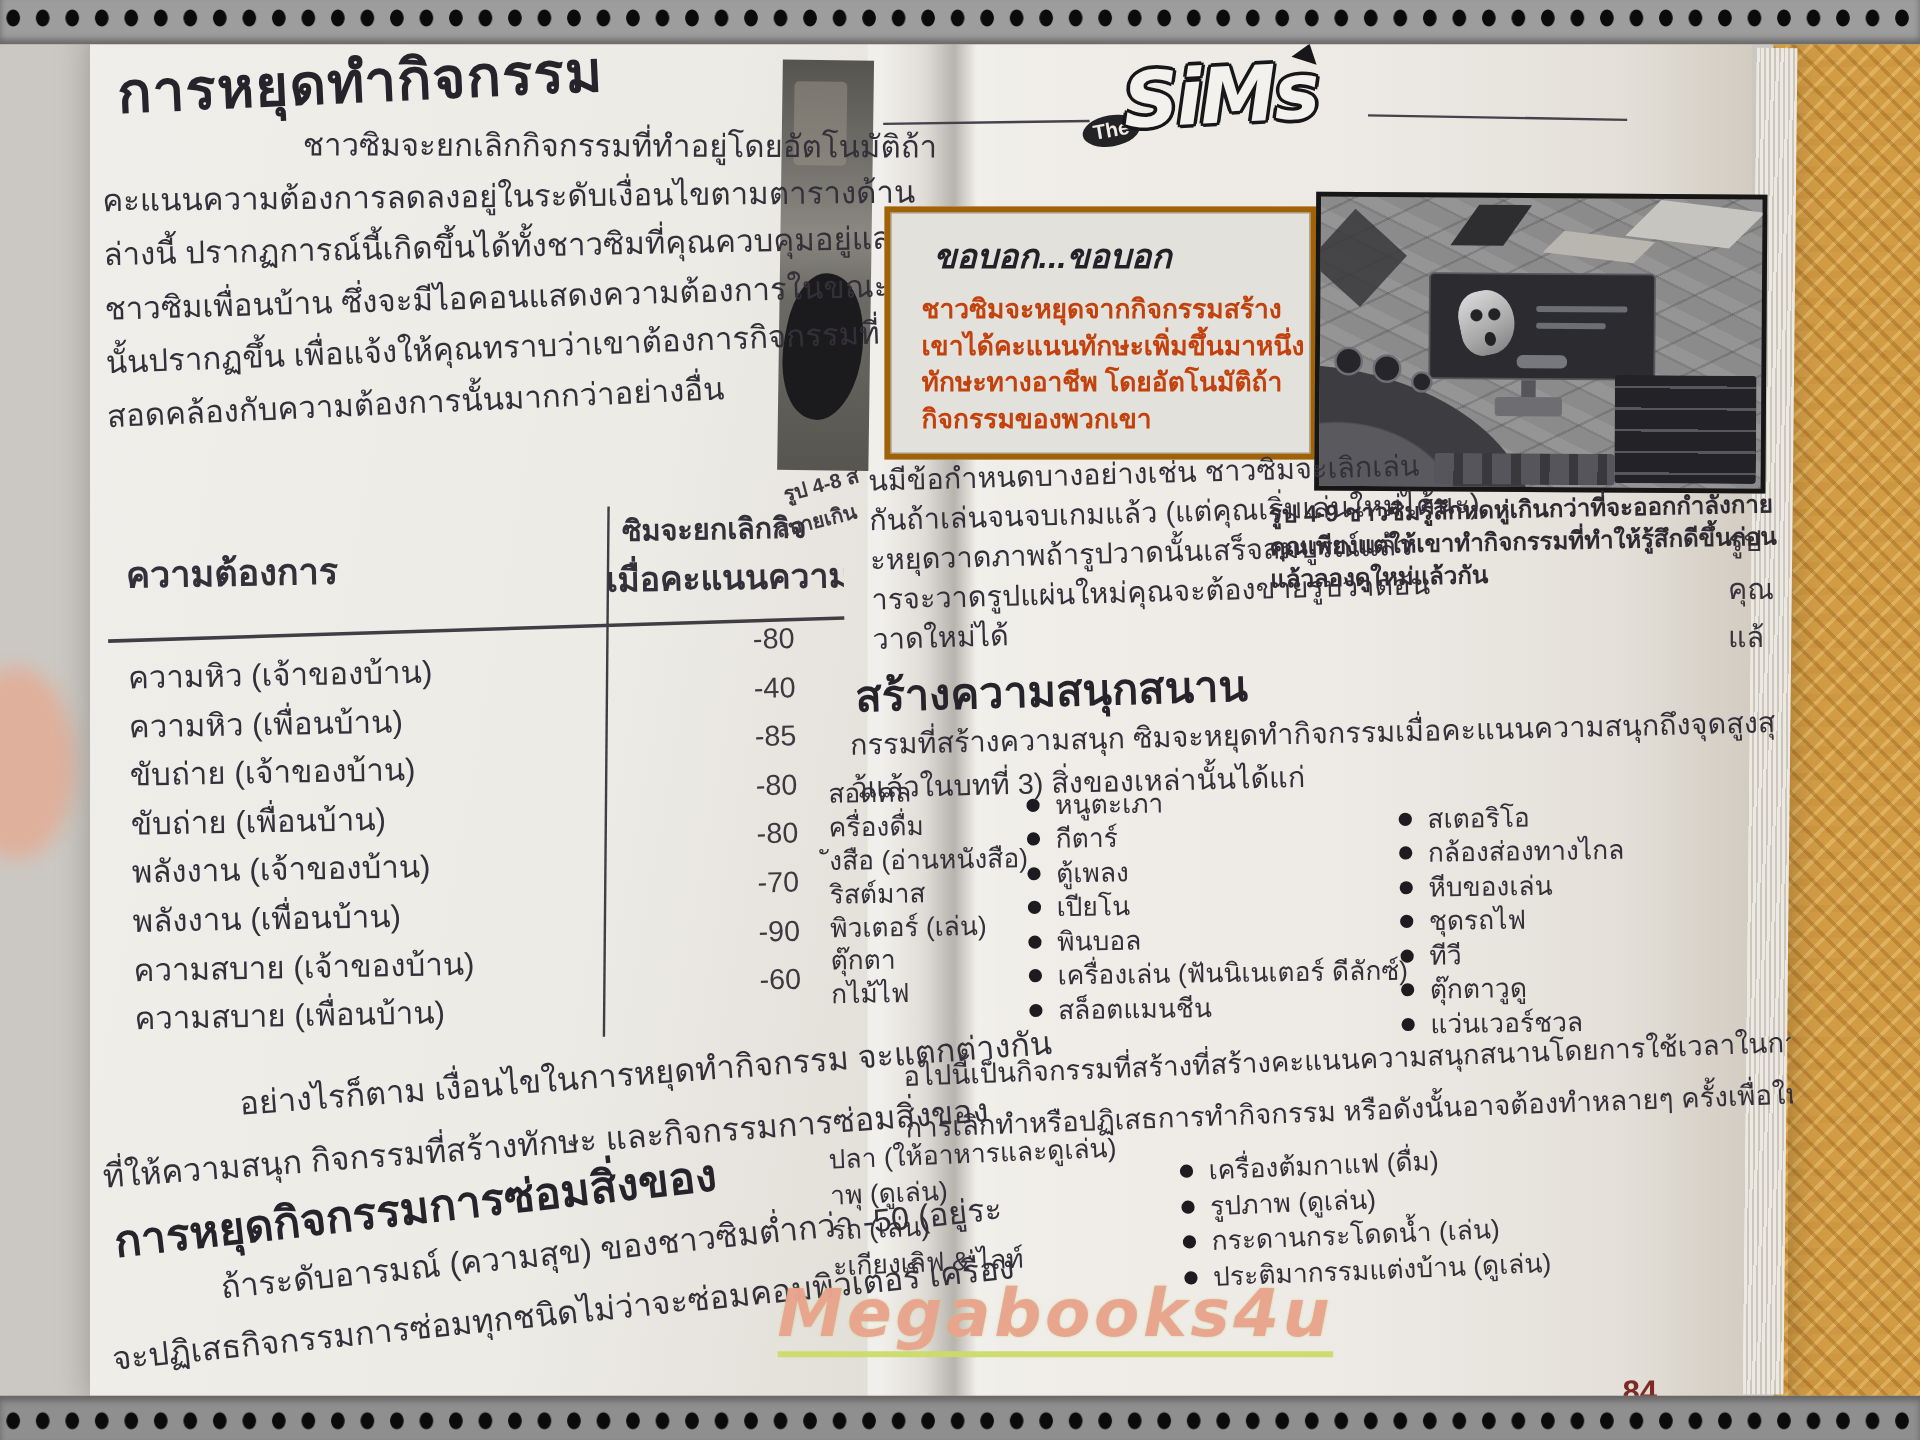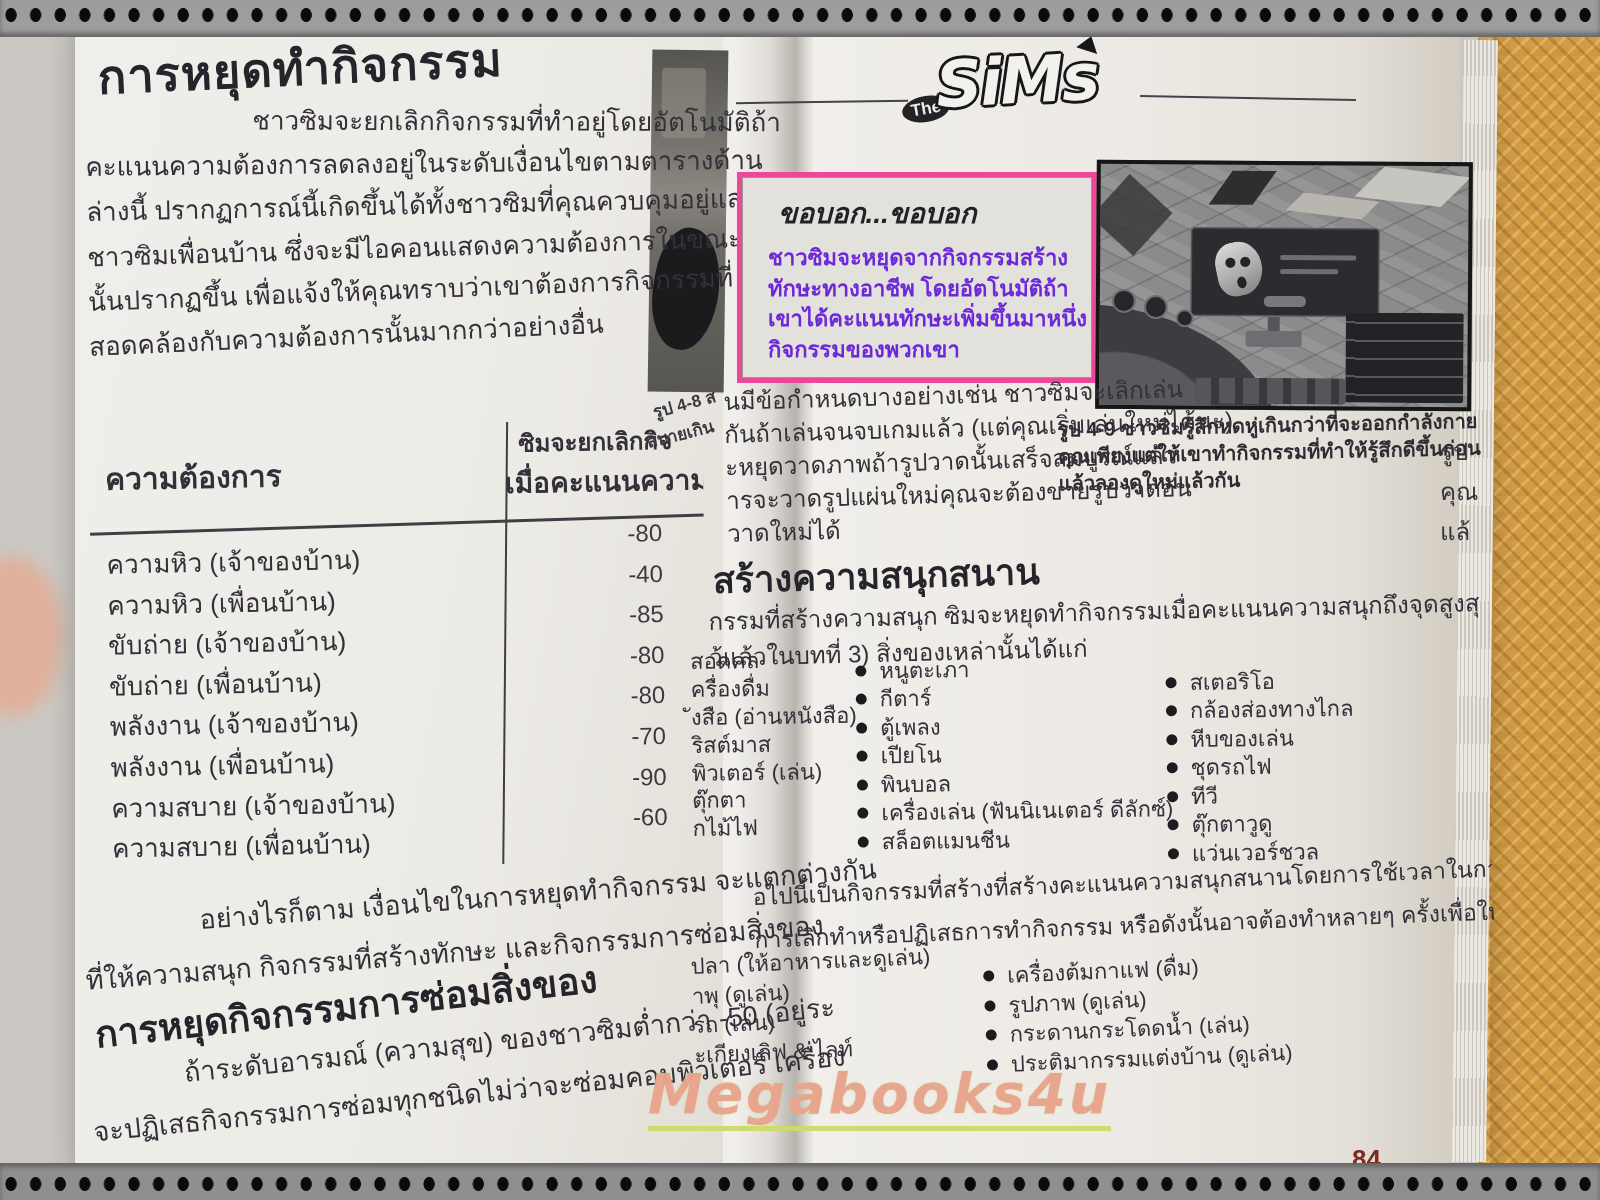--- a/index.html
+++ b/index.html
@@ -101,24 +101,24 @@
   .logo-the{position:absolute;left:-6px;top:52px;background:#232326;color:#efece7;
     font-size:17px;font-weight:700;padding:3px 9px;border-radius:50%;transform:rotate(-10deg);}
   .roof{position:absolute;left:170px;top:-8px;width:0;height:0;
     border-left:11px solid transparent;border-right:11px solid transparent;
     border-bottom:15px solid #17171a;transform:rotate(18deg);}
   .rule{position:absolute;height:2px;background:#44424a;z-index:5;}
   .rule-left{left:736px;top:101px;width:172px;transform:rotate(-.8deg);}
   .rule-right{left:1140px;top:97px;width:216px;transform:rotate(1deg);}
 
   .tipbox{position:absolute;left:737px;top:172px;width:350px;height:201px;z-index:4;
-    border:5px solid #ec4899;background:#e3e1dc;box-shadow:inset 0 0 0 1px #9b9892;}
+    border:5px solid #a16207;background:#e3e1dc;box-shadow:inset 0 0 0 1px #9b9892;}
   .tip-title{margin:14px 0 0 36px;font-size:28px;font-weight:700;font-style:italic;color:#232027;
     white-space:nowrap;}
-  .tip-body{margin:8px 0 0 26px;font-size:22px;font-weight:700;line-height:30.5px;color:#6d28d9;}
+  .tip-body{margin:8px 0 0 26px;font-size:22px;font-weight:700;line-height:30.5px;color:#c2410c;}
 
   .fig49{position:absolute;left:1096px;top:161px;width:368px;height:241px;z-index:4;
     border:4px solid #161616;transform:rotate(.4deg);overflow:hidden;
     background-color:#8b8b8b;
     background-image:
       repeating-linear-gradient(26deg, rgba(45,45,45,.20) 0 2px, transparent 2px 28px),
       repeating-linear-gradient(-26deg, rgba(45,45,45,.20) 0 2px, transparent 2px 28px),
       repeating-linear-gradient(26deg, rgba(235,235,235,.10) 0 13px, transparent 13px 28px);}
   .s49-sofa{position:absolute;left:2px;top:22px;width:58px;height:58px;background:#38383b;
     transform:rotate(42deg);opacity:.85;}
@@ -288,22 +288,22 @@
     <span class="logo-sims">SiMs</span>
     <span class="roof"></span>
   </div>
   <div class="rule rule-left"></div>
   <div class="rule rule-right"></div>
 
   <div class="tipbox">
     <div class="tip-title">ขอบอก...ขอบอก</div>
     <div class="tip-body">
         <div class="line">ชาวซิมจะหยุดจากกิจกรรมสร้าง</div>
+        <div class="line">เขาได้คะแนนทักษะเพิ่มขึ้นมาหนึ่ง</div>
         <div class="line">ทักษะทางอาชีพ โดยอัตโนมัติถ้า</div>
-        <div class="line">เขาได้คะแนนทักษะเพิ่มขึ้นมาหนึ่ง</div>
         <div class="line">กิจกรรมของพวกเขา</div>
       </div>
   </div>
 
   <div class="fig49">
     <div class="s49-sofa"></div>
     <div class="s49-crate"></div>
     <div class="s49-desk"></div>
     <div class="s49-dialog">
       <div class="s49-mask"></div>

